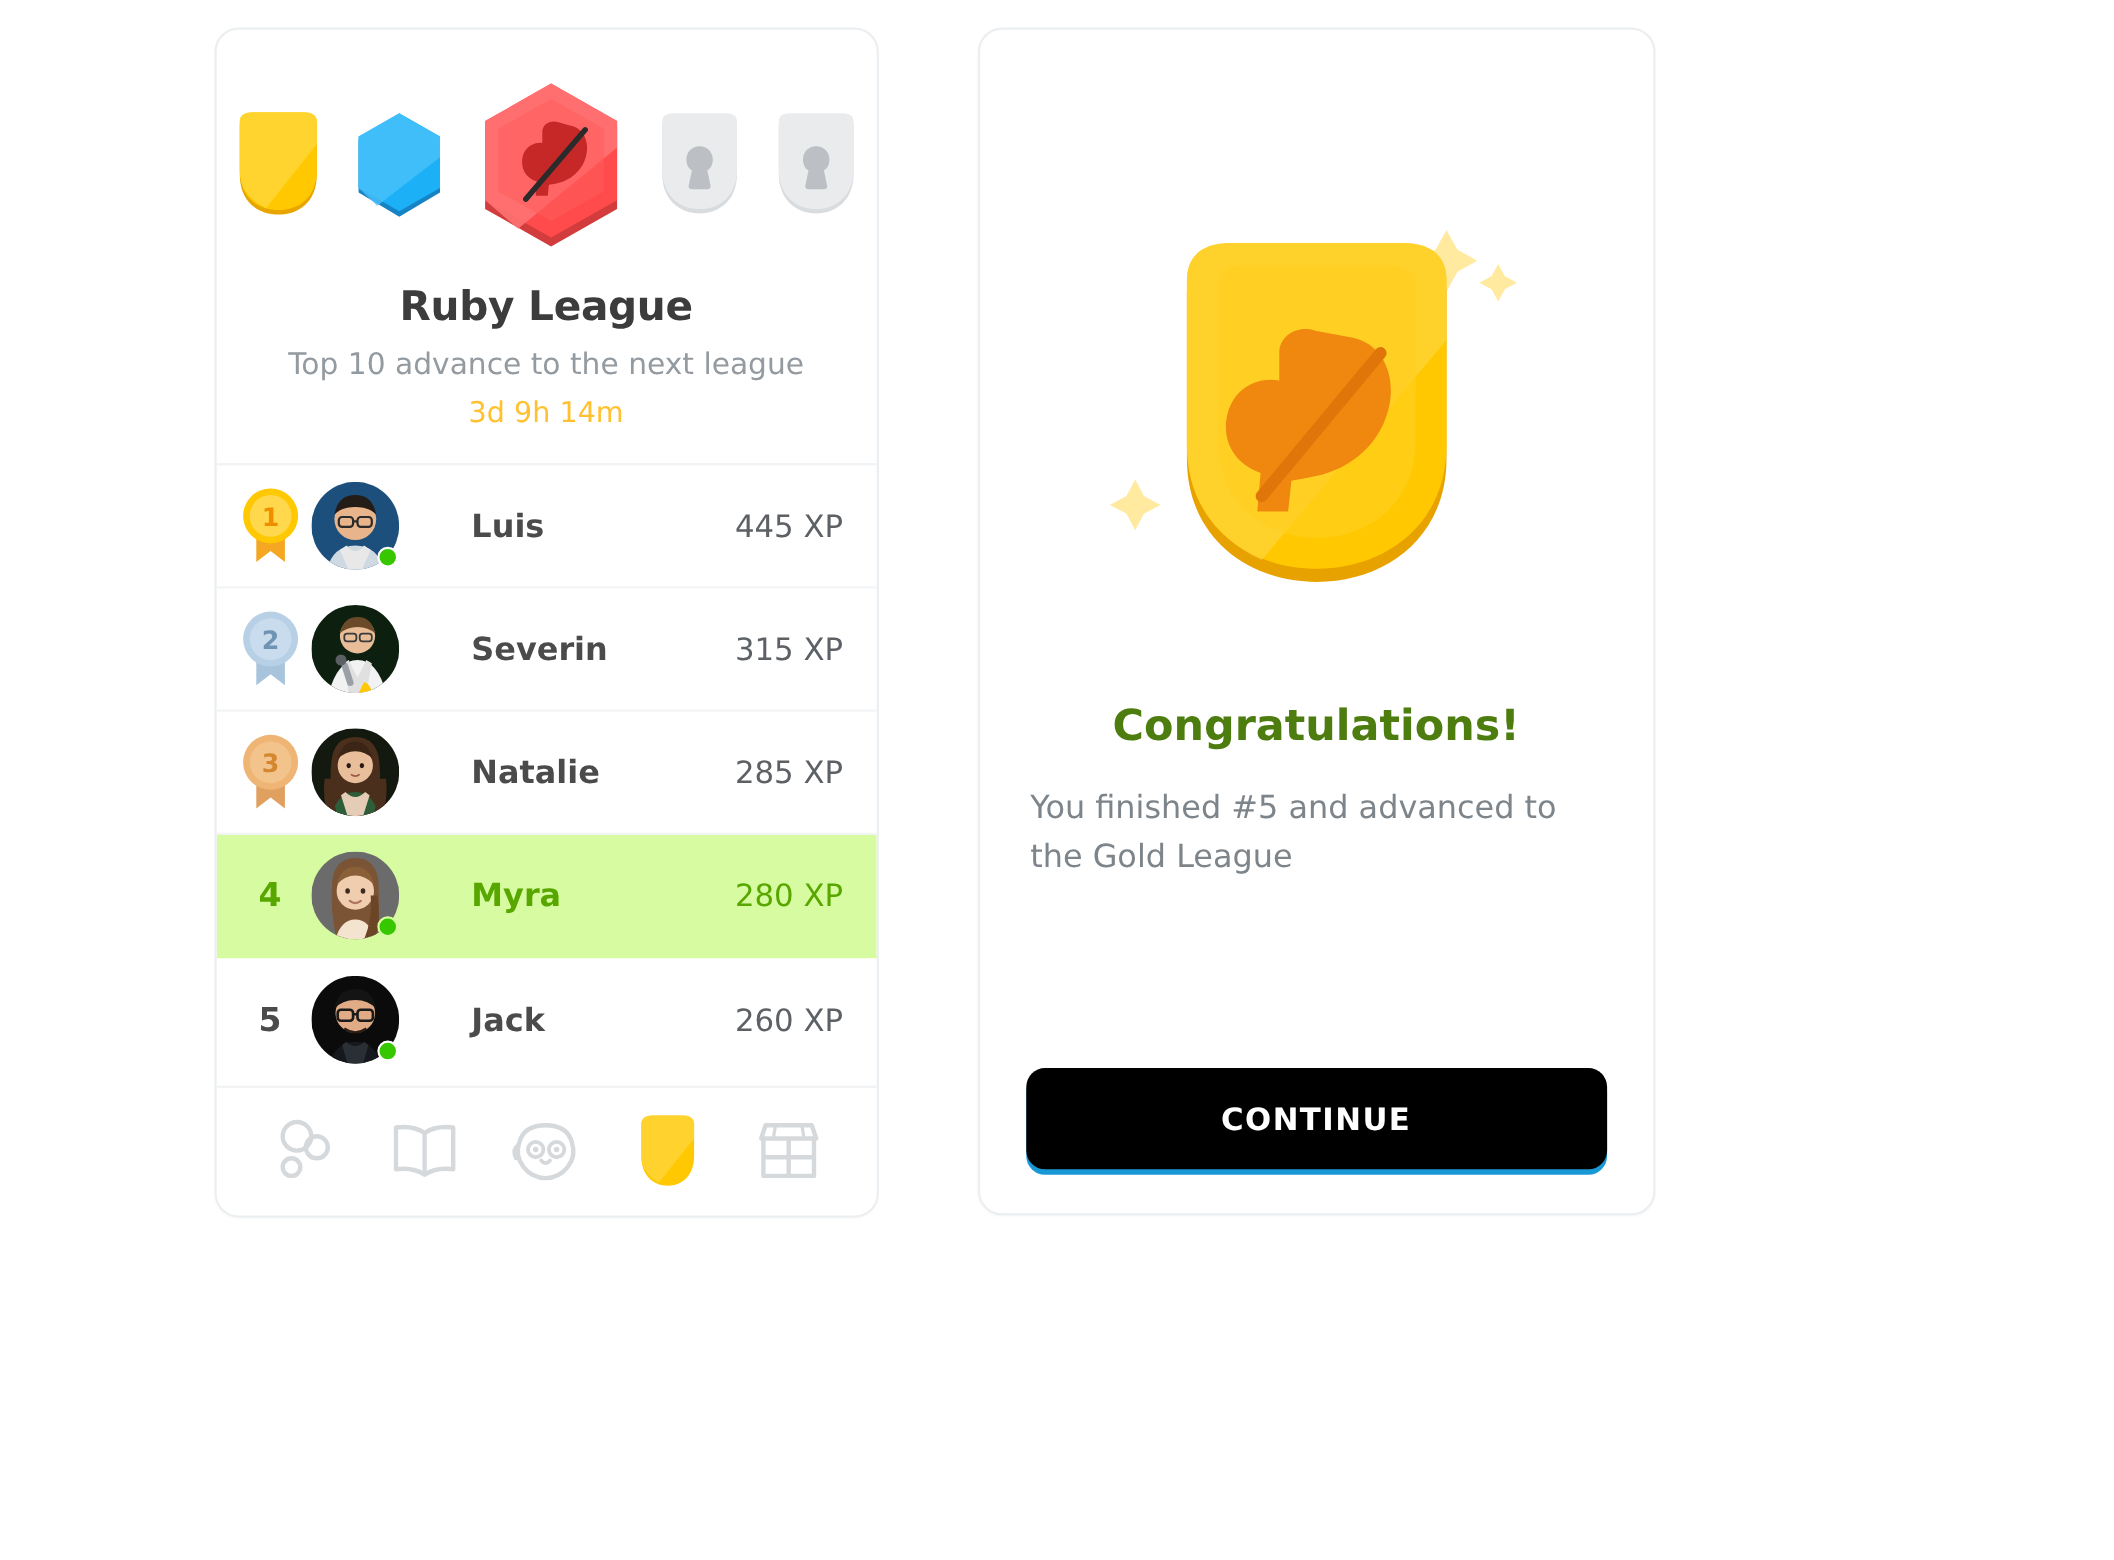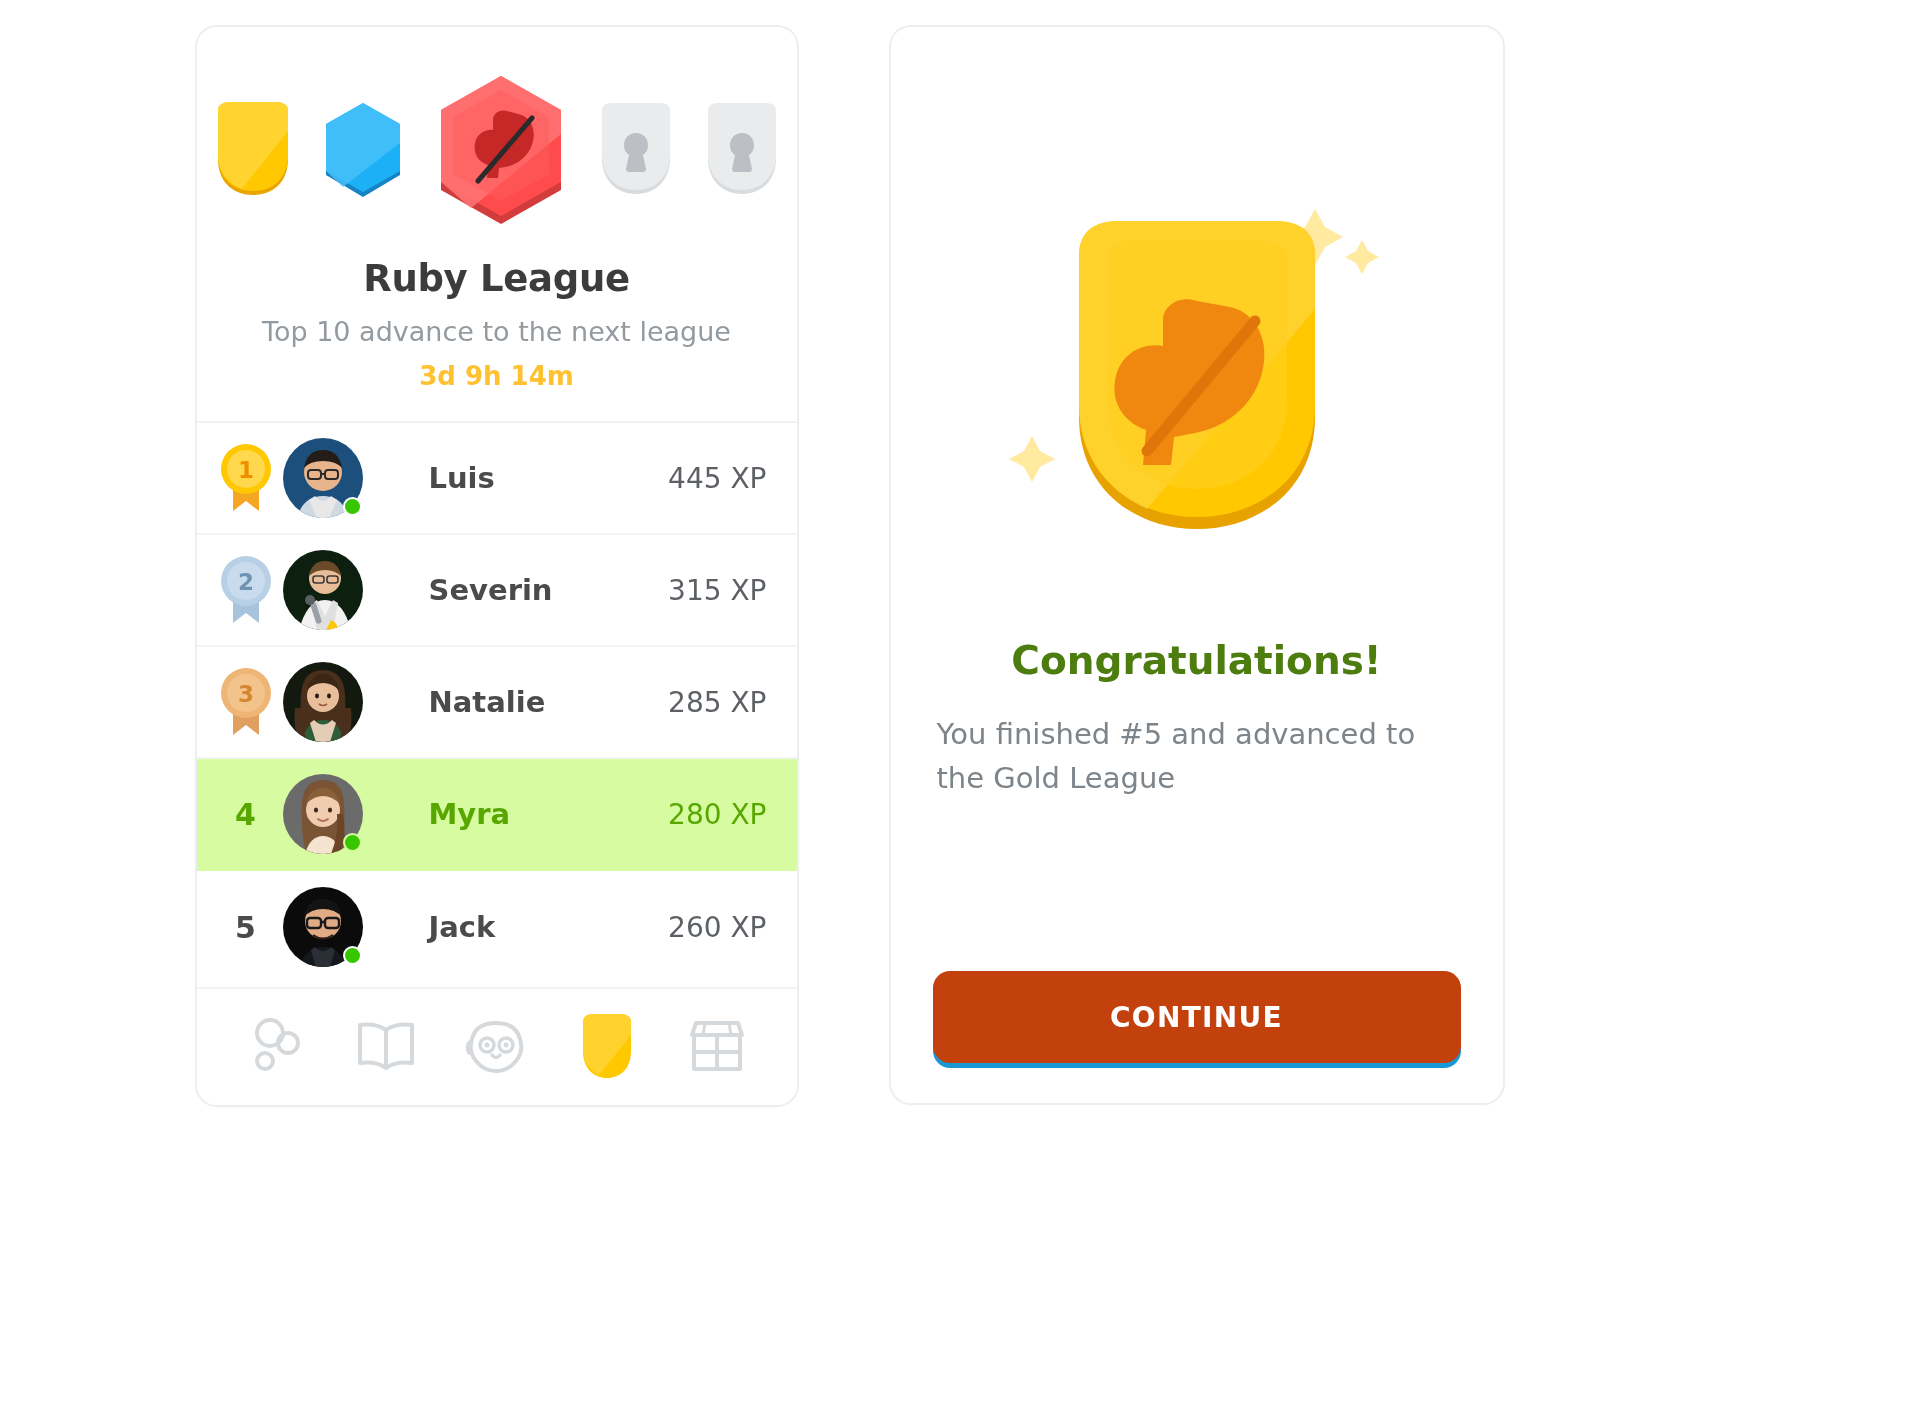--- a/index.html
+++ b/index.html
@@ -68,21 +68,21 @@
   }
   .league-sub {
     text-align: center;
     font-size: 27px;
     color: #939aa0;
     margin-bottom: 14px;
   }
   .league-timer {
     text-align: center;
     font-size: 26px;
-    font-weight: bold;
+    font-weight: normal;
     color: #ffc130;
   }
 
   
   .lb-list { flex: 1 1 auto; display: flex; flex-direction: column; }
   .lb-row {
     height: 112px;
     display: flex;
     align-items: center;
     padding: 0 30px 0 12px;
@@ -190,21 +190,21 @@
     color: #7d848a;
     text-align: left;
     line-height: 1.5;
     max-width: 520px;
   }
   .continue-btn {
     width: 100%;
     height: 92px;
     border: none;
     border-radius: 17px;
-    background: #c2410c;
+    background: #000000;
     box-shadow: 0 5px 0 #1899d6;
     color: #ffffff;
     font-family: "DejaVu Sans", sans-serif;
     font-size: 28px;
     font-weight: bold;
     letter-spacing: 1.3px;
     cursor: pointer;
   }
 </style>
 </head>

